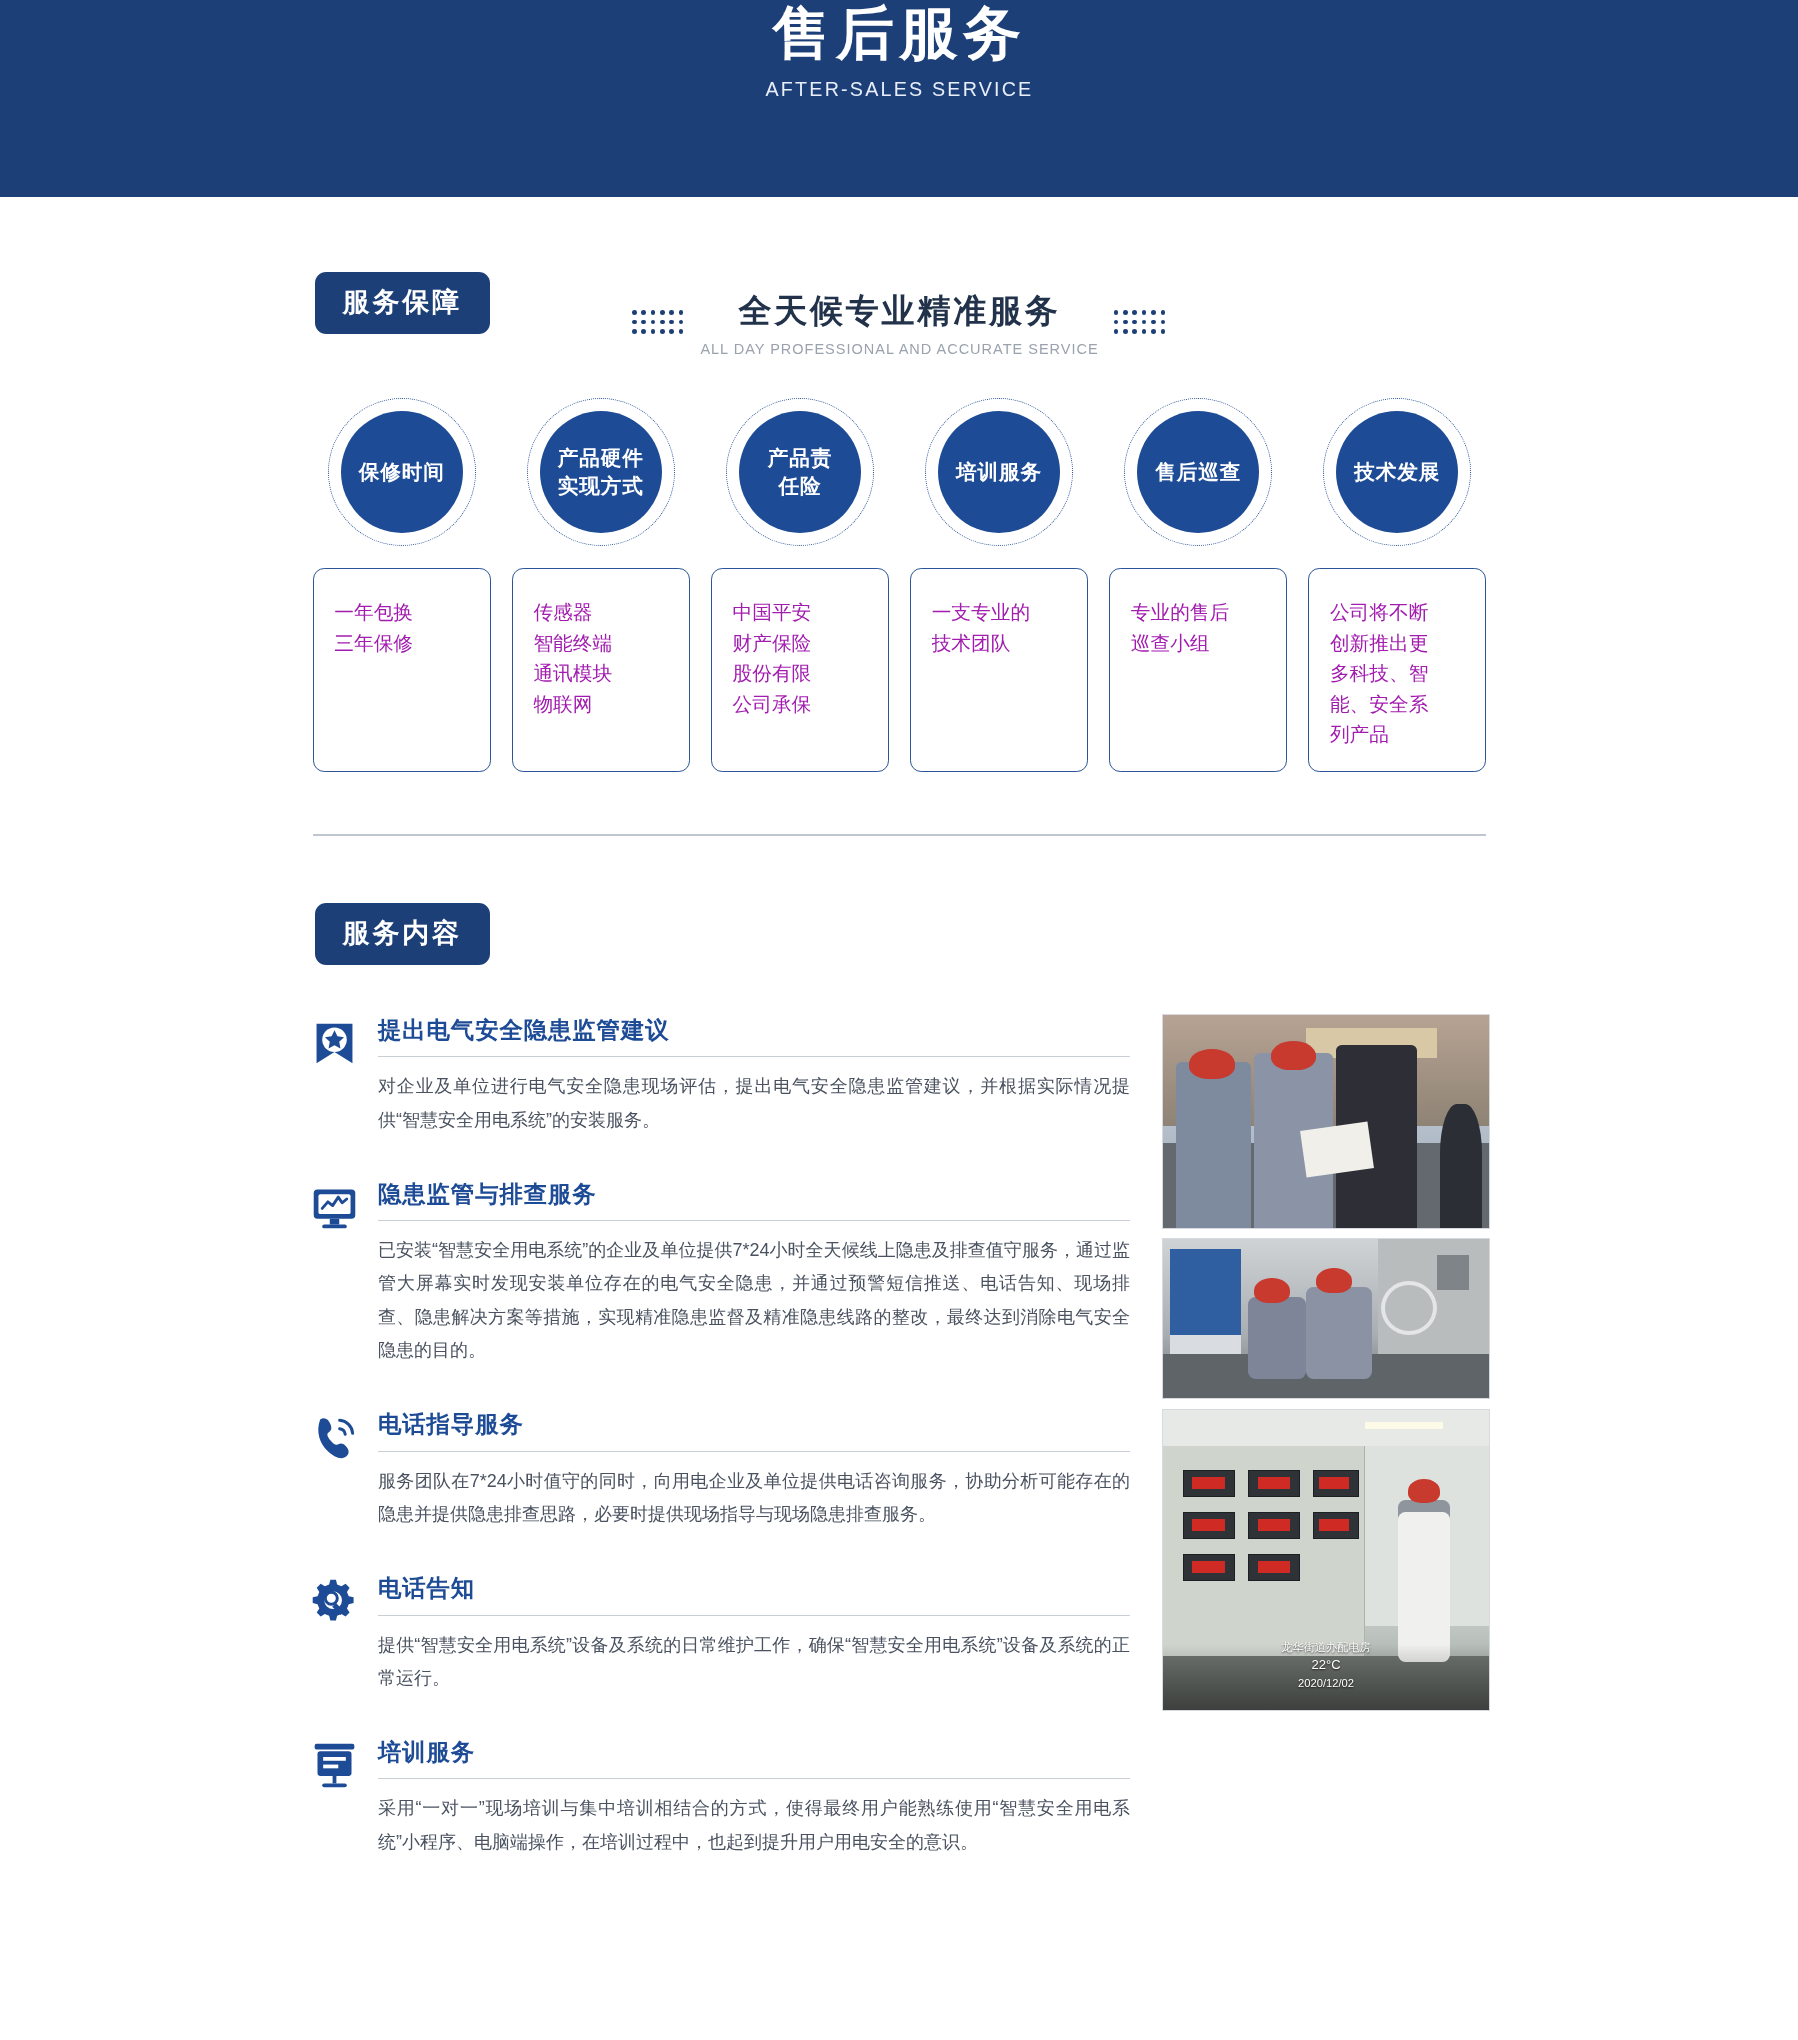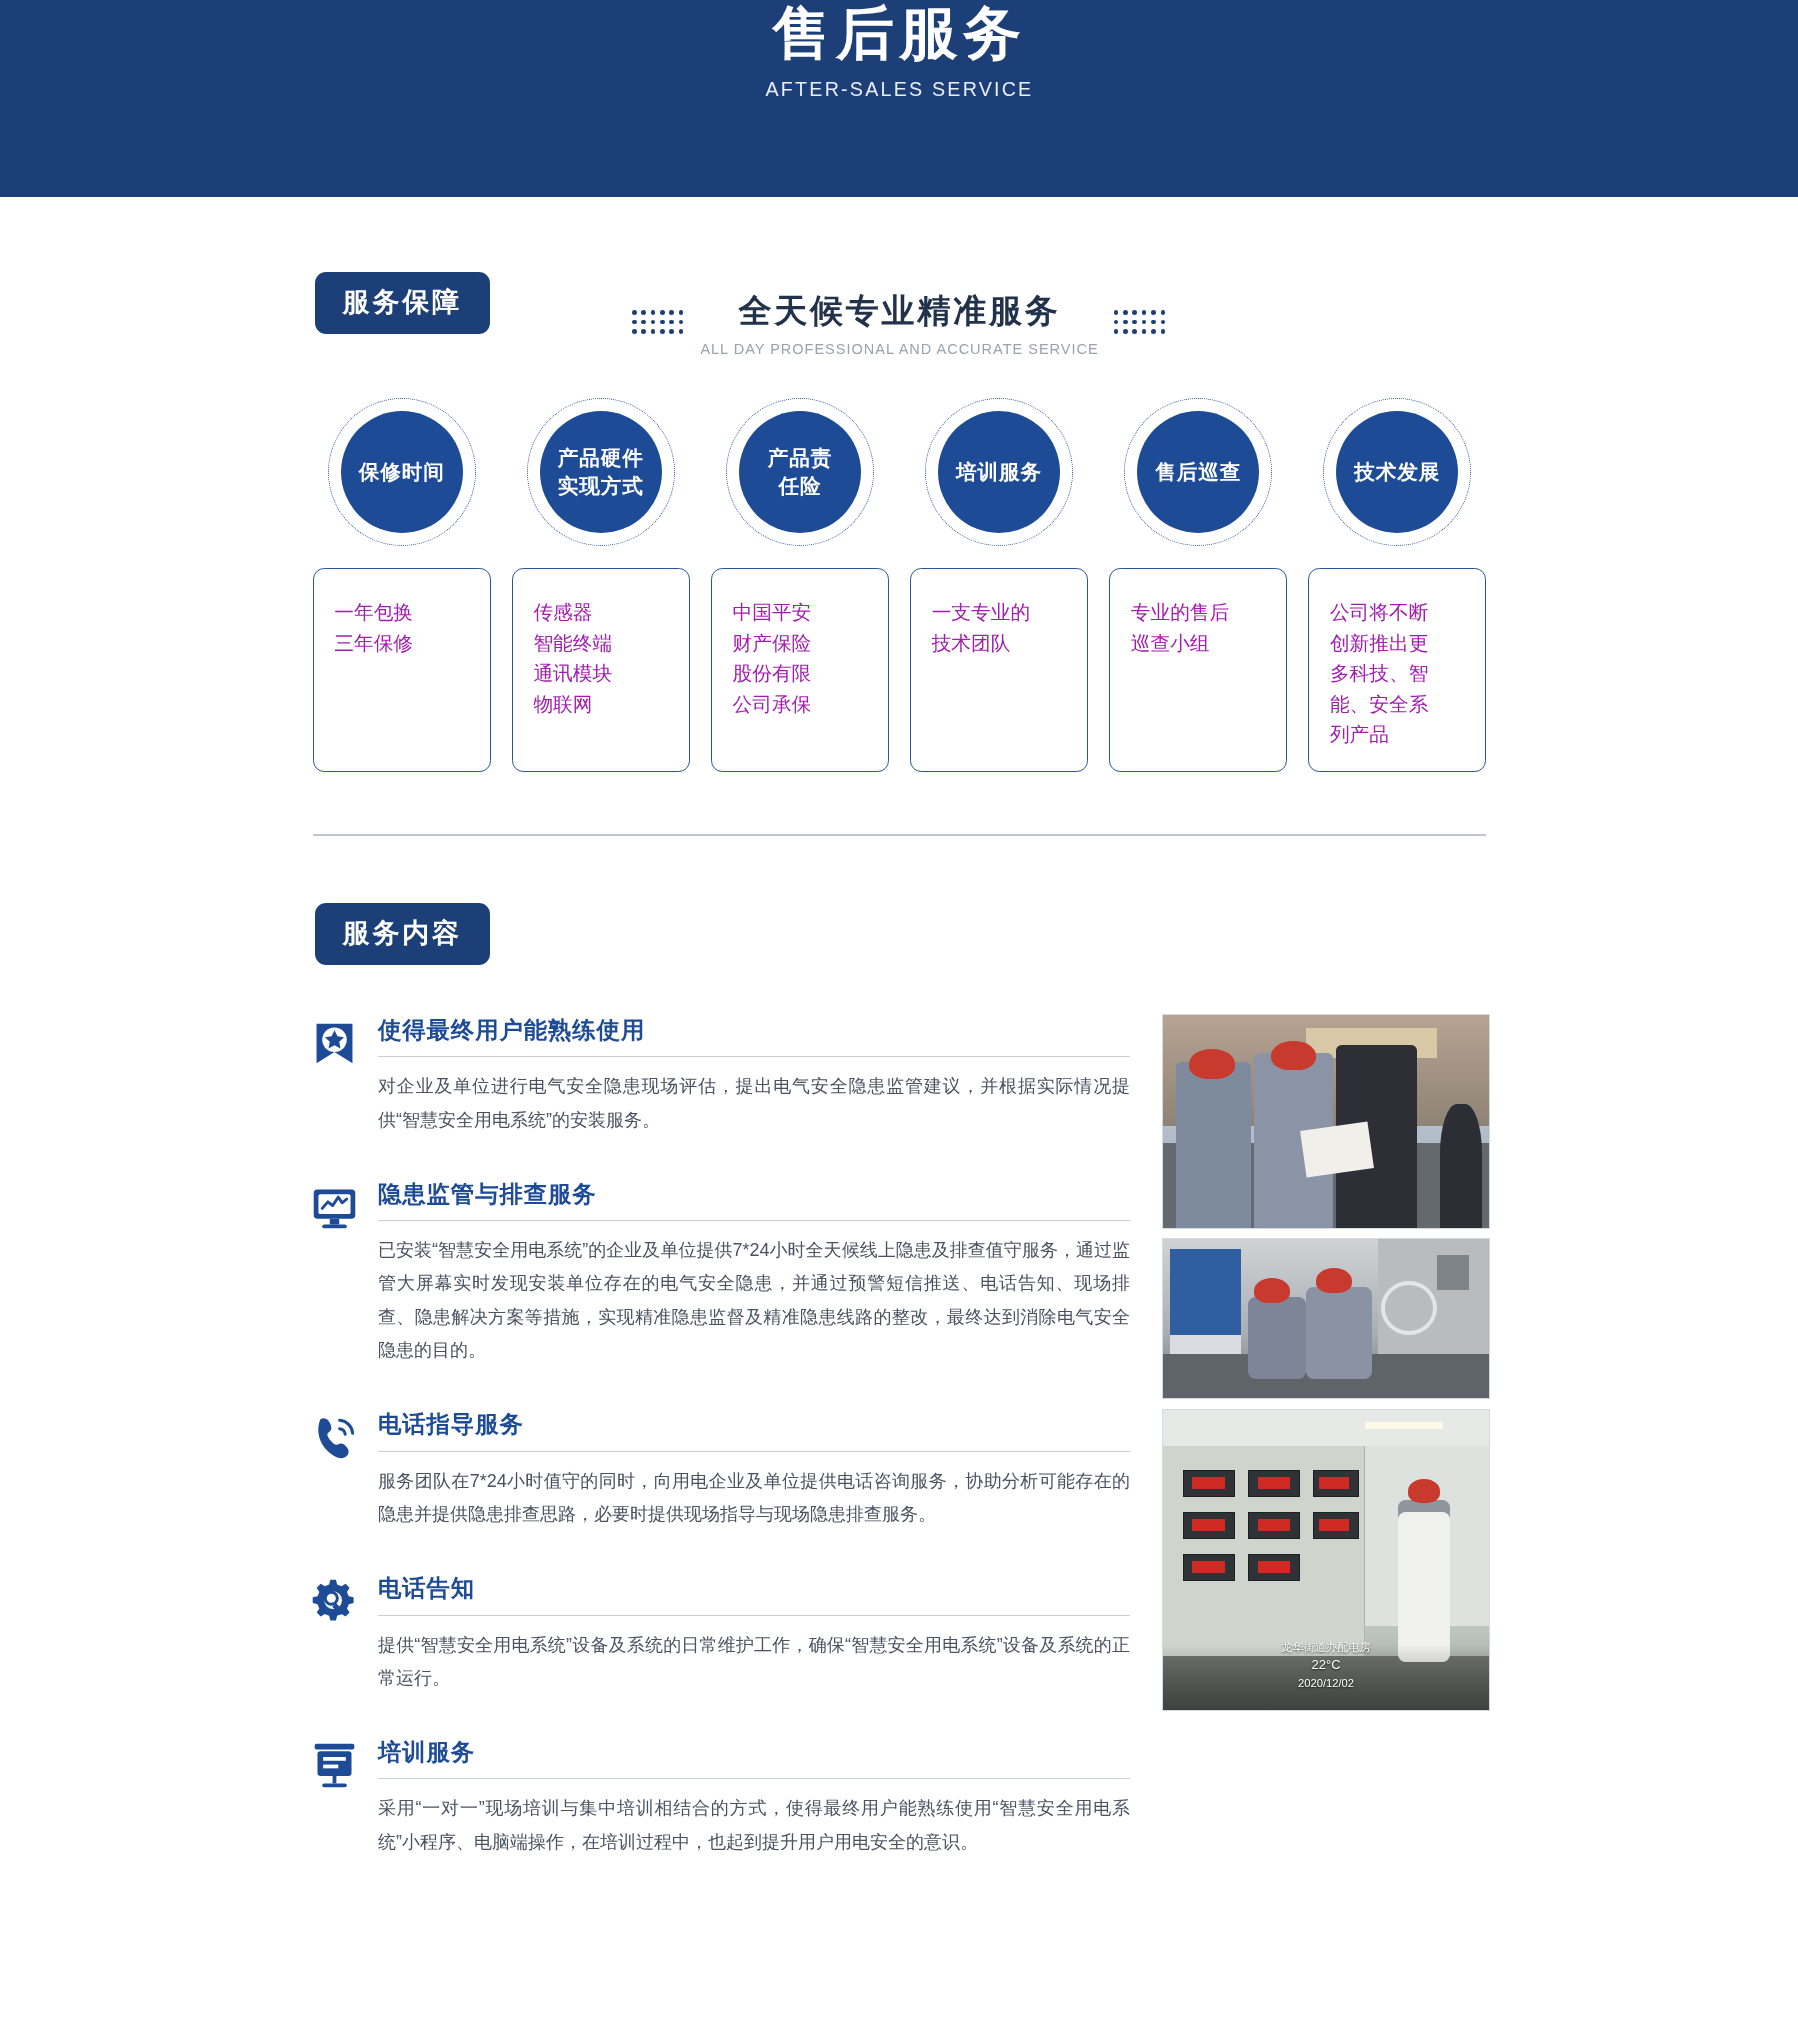--- a/index.html
+++ b/index.html
@@ -377,21 +377,21 @@
 
           <div class="svc-item">
             <div class="svc-icon">
               <svg width="51" height="51" viewBox="0 0 54 54">
                 <path class="ic" d="M8 6 h38 v42 l-19 -12 -19 12 Z"></path>
                 <circle cx="27" cy="23" r="13" fill="#ffffff"></circle>
                 <path class="ic" d="M27 13 l3.1 6.4 7 .9 -5.1 4.9 1.3 7 -6.3 -3.4 -6.3 3.4 1.3 -7 -5.1 -4.9 7 -.9 Z"></path>
               </svg>
             </div>
             <div class="svc-body">
-              <div class="svc-title">使得最终用户能熟练使用</div>
+              <div class="svc-title">提出电气安全隐患监管建议</div>
               <div class="svc-desc">对企业及单位进行电气安全隐患现场评估，提出电气安全隐患监管建议，并根据实际情况提供“智慧安全用电系统”的安装服务。</div>
             </div>
           </div>
 
           <div class="svc-item">
             <div class="svc-icon">
               <svg width="51" height="51" viewBox="0 0 54 54">
                 <rect class="ic" x="5" y="8" width="44" height="31" rx="4"></rect>
                 <rect x="10" y="13" width="34" height="21" rx="2" fill="#ffffff"></rect>
                 <path d="M14 28 l6 -7 5 4 6 -9 4 6 5 -4" stroke="#1d4b96" stroke-width="3" fill="none" stroke-linecap="round" stroke-linejoin="round"></path>

